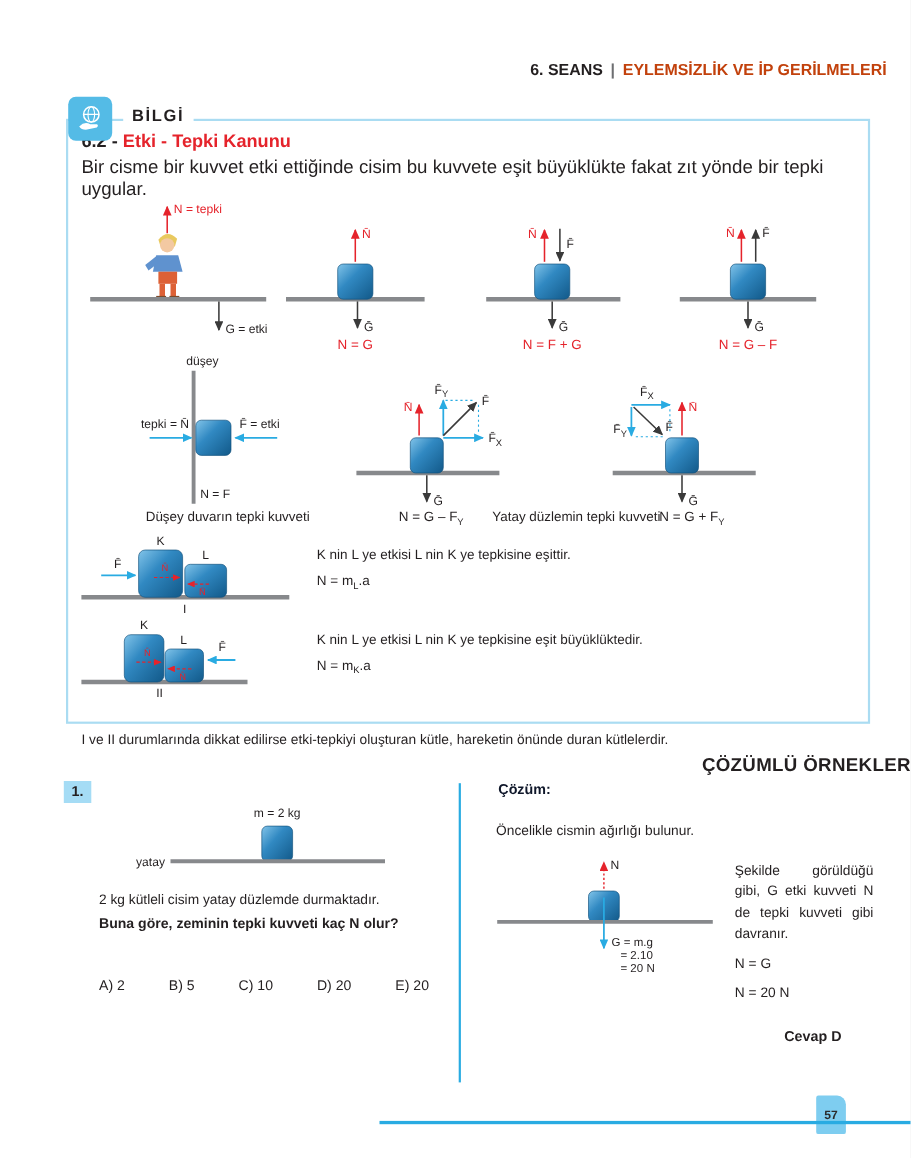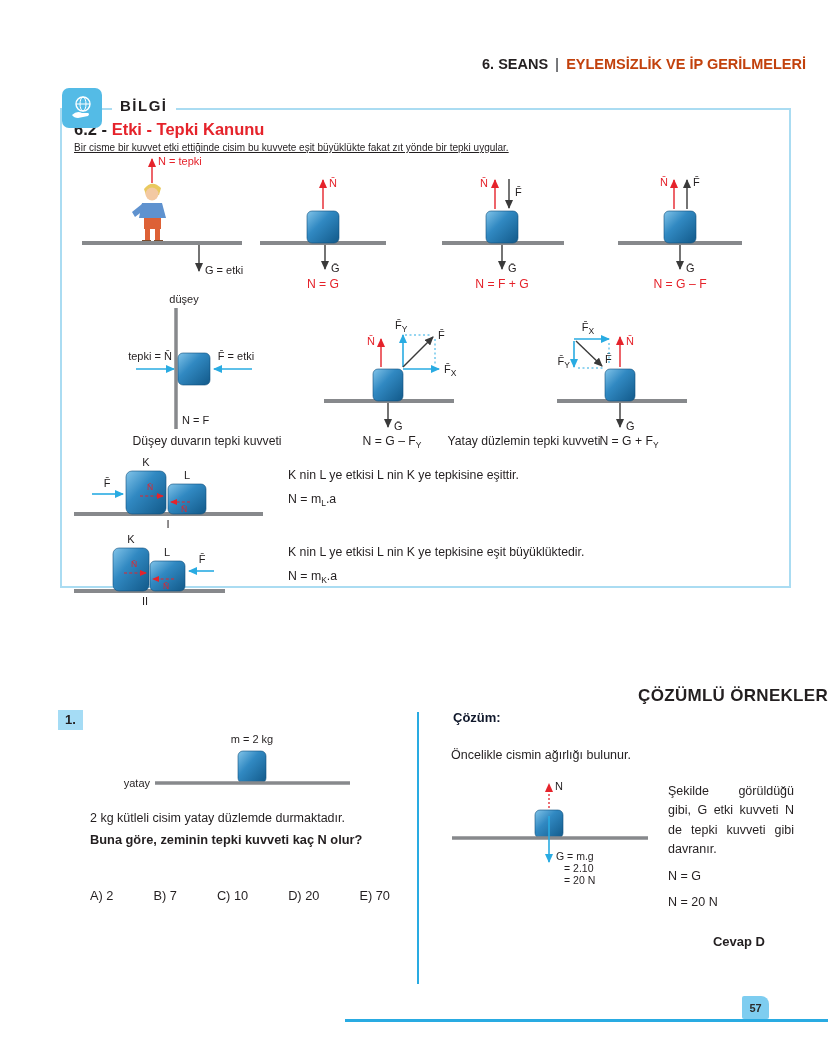--- a/index.html
+++ b/index.html
@@ -3,29 +3,29 @@
 <meta charset="utf-8">
 <style>
   html,body{margin:0;padding:0;background:#e9e9e9;}
   .page{position:relative;width:828px;height:1053px;background:#ffffff;margin:0 auto;
         font-family:"Liberation Sans",sans-serif;color:#231f20;overflow:hidden;}
   
   .hdr{position:absolute;top:56px;right:22px;font-size:14.5px;font-weight:bold;white-space:nowrap;}
   .hdr .sep{color:#6d6e71;padding:0 7px;font-weight:bold;}
   .hdr .topic{color:#c2410c;}
   
-  .infobox{position:absolute;left:60px;top:108px;width:731px;height:480px;
+  .infobox{position:absolute;left:60px;top:108px;width:731px;height:550px;
            border:2px solid #aadcf2;background:#fff;box-sizing:border-box;}
   .bilgi-icon{position:absolute;left:62px;top:88px;width:40px;height:40px;border-radius:7px;
               background:#54bbe6;display:flex;align-items:center;justify-content:center;z-index:3;}
   .bilgi-label{position:absolute;left:112px;top:97px;background:#fff;padding:0 8px;
                font-weight:bold;font-size:15px;letter-spacing:1.5px;z-index:3;}
   .sec-title{margin:10px 0 3px 12px;font-size:16.5px;font-weight:bold;}
   .sec-title .red{color:#e5232b;}
-  .intro{margin:0 0 0 12px;font-size:10px;text-decoration:underline;}
+  .intro{margin:0 0 0 12px;font-size:17px;}
   .footer-line{margin:3px 0 0 12px;font-size:12.5px;}
   
   svg text{font-size:11px;fill:#231f20;font-family:"Liberation Sans",sans-serif;}
   svg text.red{fill:#e5232b;}
   svg .res{font-size:12.2px;}
   svg .cap{font-size:12.2px;}
   svg .tl{font-size:12.3px;}
   svg .tiny{font-size:8.5px;}
   line.ground{stroke:#87898c;stroke-width:4;}
   line.wall{stroke:#87898c;stroke-width:3.5;}
@@ -43,21 +43,21 @@
   .qtext .bold{font-weight:bold;font-size:12.8px;}
   .opts{position:absolute;left:90px;top:888px;width:300px;display:flex;justify-content:space-between;font-size:12.8px;gap:20px;}
   .vdiv{position:absolute;left:417px;top:712px;height:272px;width:2px;background:#29abe2;}
   .sol-label{position:absolute;left:453px;top:710px;color:#0f172a;font-weight:bold;font-size:13px;}
   .sol-line{position:absolute;left:451px;top:748px;font-size:12.5px;}
   .sol-para{position:absolute;left:668px;top:782px;width:126px;font-size:12.5px;line-height:1.55;text-align:justify;}
   .sol-eq{margin-top:7px;text-align:left;}
   .answer{position:absolute;left:640px;top:934px;width:125px;text-align:right;font-weight:bold;font-size:13px;}
   
   .pageline{position:absolute;left:345px;top:1019px;width:483px;height:2.5px;background:#29abe2;}
-  .pagetab{position:absolute;left:742px;top:996px;width:27px;height:23px;background:#7ecdf0;
+  .pagetab{position:absolute;left:742px;top:996px;width:27px;height:35px;background:#7ecdf0;
            border-radius:2px 8px 2px 2px;display:flex;align-items:center;justify-content:center;
            font-size:11px;font-weight:bold;color:#2b2b2b;}
 </style>
 </head>
 <body>
 
 <div class="page">
 
   <svg width="0" height="0" style="position:absolute">
     <defs>
@@ -235,43 +235,44 @@
         <line class="dash-r" x1="62" y1="420" x2="84" y2="420" marker-end="url(#ars)"></line>
         <text class="red tiny" x="72" y="414" text-anchor="middle">N̄</text>
         <line class="dash-r" x1="112" y1="426" x2="91" y2="426" marker-end="url(#ars)"></line>
         <text class="red tiny" x="104" y="436" text-anchor="middle">N̄</text>
         <text x="83" y="452" text-anchor="middle">II</text>
         <text class="tl" x="226" y="403">K nin L ye etkisi L nin K ye tepkisine eşit büyüklüktedir.</text>
         <text class="tl" x="226" y="427"><tspan>N = m</tspan><tspan class="tiny" dy="3">K</tspan><tspan dy="-3">.a</tspan></text>
       </g>
     </svg>
 
+    <div class="footer-line">I ve II durumlarında dikkat edilirse etki-tepkiyi oluşturan kütle, hareketin önünde duran kütlelerdir.</div>
   </div>
 
   <div class="ex-head">ÇÖZÜMLÜ ÖRNEKLER</div>
   <div class="qbadge">1.</div>
 
   <svg style="position:absolute;left:70px;top:733px" width="330" height="64" viewBox="0 0 330 64">
     <text x="182" y="10" text-anchor="middle">m = 2 kg</text>
     <rect class="box" x="168" y="18" width="28" height="32" rx="5"></rect>
     <line x1="85" y1="50" x2="280" y2="50" stroke="#87898c" stroke-width="3.5"></line>
     <text x="80" y="54" text-anchor="end">yatay</text>
   </svg>
 
   <div class="qtext">
     <div>2 kg kütleli cisim yatay düzlemde durmaktadır.</div>
     <div class="bold">Buna göre, zeminin tepki kuvveti kaç N olur?</div>
   </div>
 
   <div class="opts">
     <span>A) 2</span>
-    <span>B) 7</span>
+    <span>B) 5</span>
     <span>C) 10</span>
     <span>D) 20</span>
-    <span>E) 70</span>
+    <span>E) 20</span>
   </div>
 
   <div class="vdiv"></div>
 
   <div class="sol-label">Çözüm:</div>
   <div class="sol-line">Öncelikle cismin ağırlığı bulunur.</div>
 
   <svg style="position:absolute;left:440px;top:770px" width="230" height="125" viewBox="0 0 230 125">
     <line class="ar-rd" x1="109" y1="38" x2="109" y2="14" marker-end="url(#ar)"></line>
     <text x="115" y="20">N</text>

